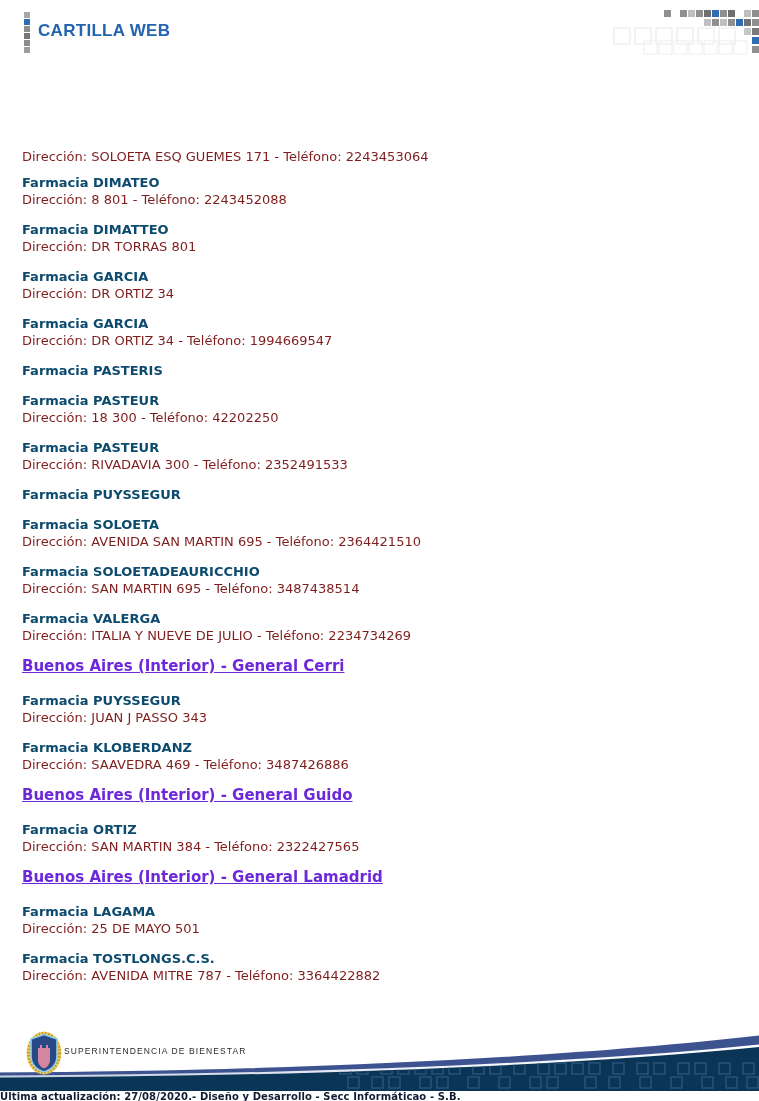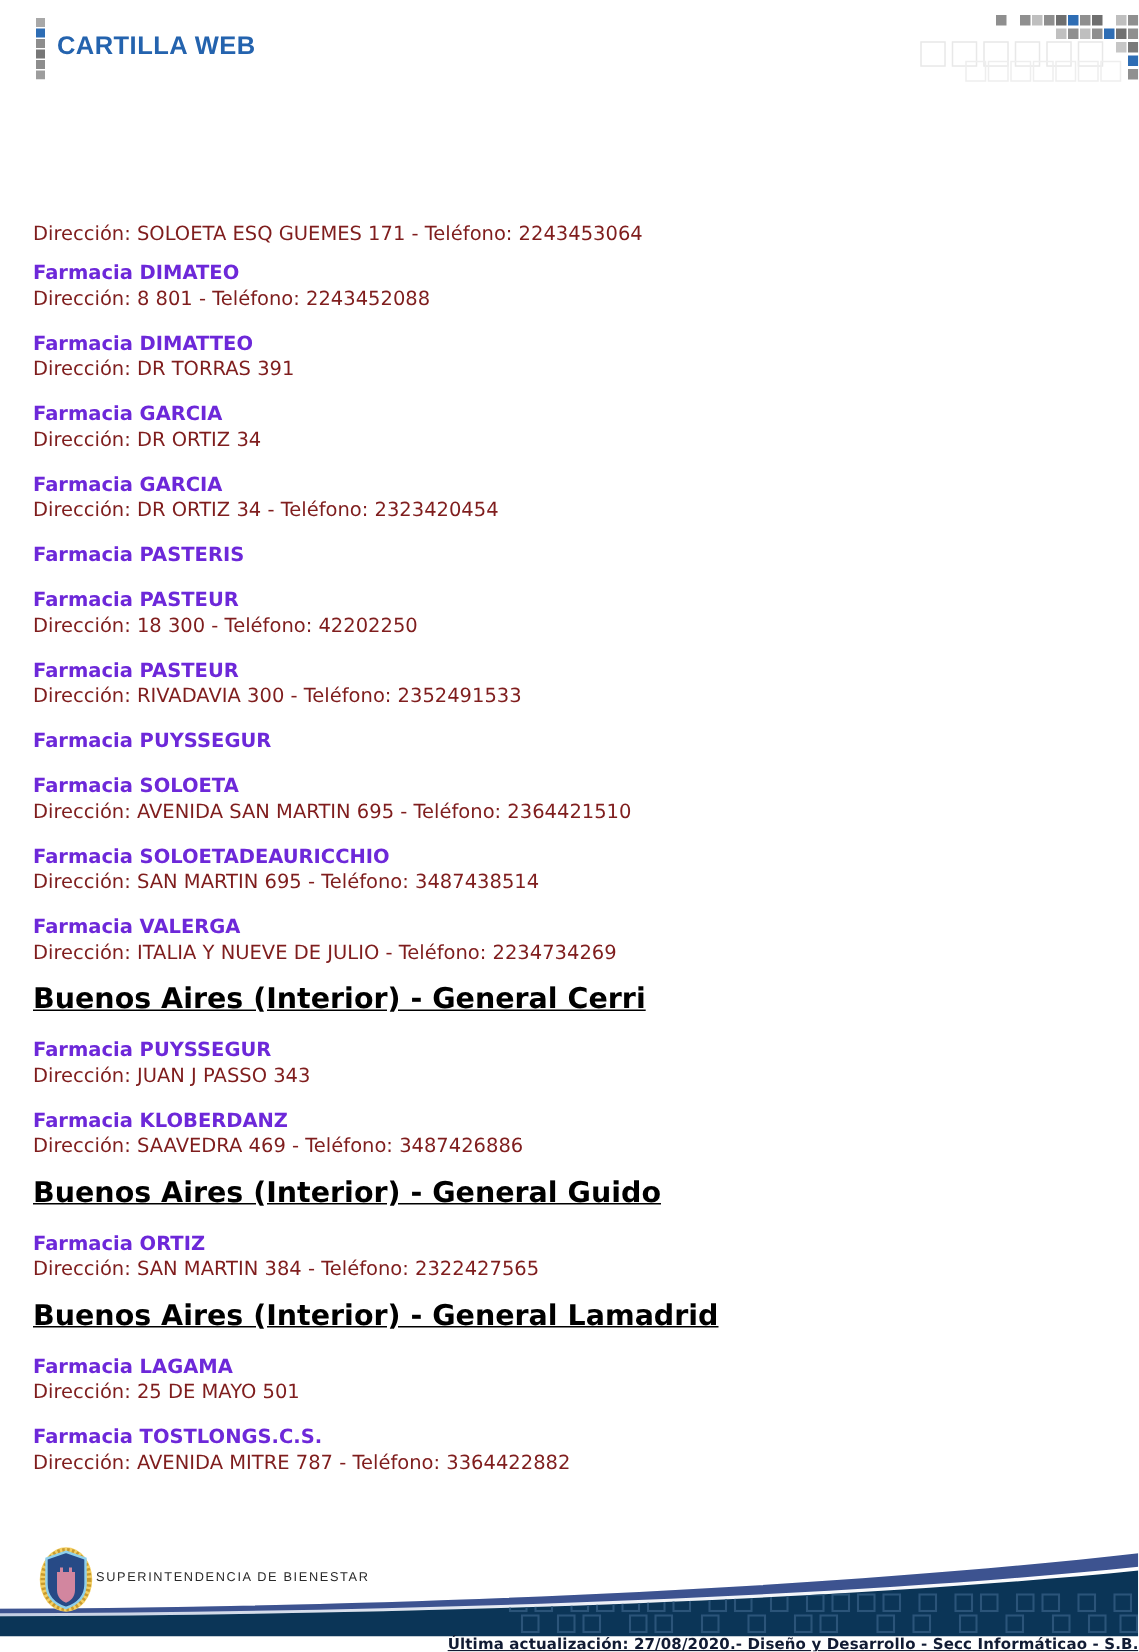--- a/index.html
+++ b/index.html
@@ -16,36 +16,36 @@
     font-size:17px;font-weight:bold;color:#2463ae;letter-spacing:.3px;
     font-family:"Liberation Sans","DejaVu Sans",sans-serif;
   }
   .top-mosaic{position:absolute;left:600px;top:9px;}
 
   
   .content{position:absolute;left:22px;top:148px;width:717px;font-size:13px;line-height:17px;}
   .entry-address{color:#7f1d1d;}
   .orphan{margin:0 0 9px 0;}
   .entry{margin:0 0 13px 0;}
-  .entry-name{font-weight:bold;color:#6d28d9;}
+  .entry-name{font-weight:bold;color:#0c4a6e;}
   .section-heading{
-    display:block;font-size:19px;line-height:19px;font-weight:bold;
-    color:#000000;text-decoration:underline;margin:0 0 16px 0;cursor:pointer;
+    display:block;font-size:15px;line-height:19px;font-weight:bold;
+    color:#6d28d9;text-decoration:underline;margin:0 0 16px 0;cursor:pointer;
   }
 
   
   .swoosh{position:absolute;left:0;top:1031px;}
   .seal{position:absolute;left:26px;top:1031px;}
   .footer-org{
     position:absolute;left:64px;top:1046px;
     font-family:Liberation Sans, sans-serif;
     font-size:8.5px;letter-spacing:1.1px;color:#2a2a2a;white-space:nowrap;
   }
   .footer-note{
-    position:absolute;left:0;top:1091px;width:759px;text-align:right;
+    position:absolute;left:0;top:1091px;width:759px;text-align:left;
     font-size:10px;font-weight:bold;color:#111b33;text-decoration:underline;
     letter-spacing:.1px;
   }
 </style>
 </head>
 <body>
 
 <div class="page">
 
   <div class="header">
@@ -107,29 +107,29 @@
 
   <div class="content">
     <div class="entry-address orphan">Dirección: SOLOETA ESQ GUEMES 171 - Teléfono: 2243453064</div>
     <div id="sections">
         <div class="entry">
           <div class="entry-name">Farmacia DIMATEO</div>
           <div class="entry-address">Dirección: 8 801 - Teléfono: 2243452088</div>
         </div>
         <div class="entry">
           <div class="entry-name">Farmacia DIMATTEO</div>
-          <div class="entry-address">Dirección: DR TORRAS 391</div>
+          <div class="entry-address">Dirección: DR TORRAS 801</div>
         </div>
         <div class="entry">
           <div class="entry-name">Farmacia GARCIA</div>
           <div class="entry-address">Dirección: DR ORTIZ 34</div>
         </div>
         <div class="entry">
           <div class="entry-name">Farmacia GARCIA</div>
-          <div class="entry-address">Dirección: DR ORTIZ 34 - Teléfono: 2323420454</div>
+          <div class="entry-address">Dirección: DR ORTIZ 34 - Teléfono: 1994669547</div>
         </div>
         <div class="entry">
           <div class="entry-name">Farmacia PASTERIS</div>
         </div>
         <div class="entry">
           <div class="entry-name">Farmacia PASTEUR</div>
           <div class="entry-address">Dirección: 18 300 - Teléfono: 42202250</div>
         </div>
         <div class="entry">
           <div class="entry-name">Farmacia PASTEUR</div>

